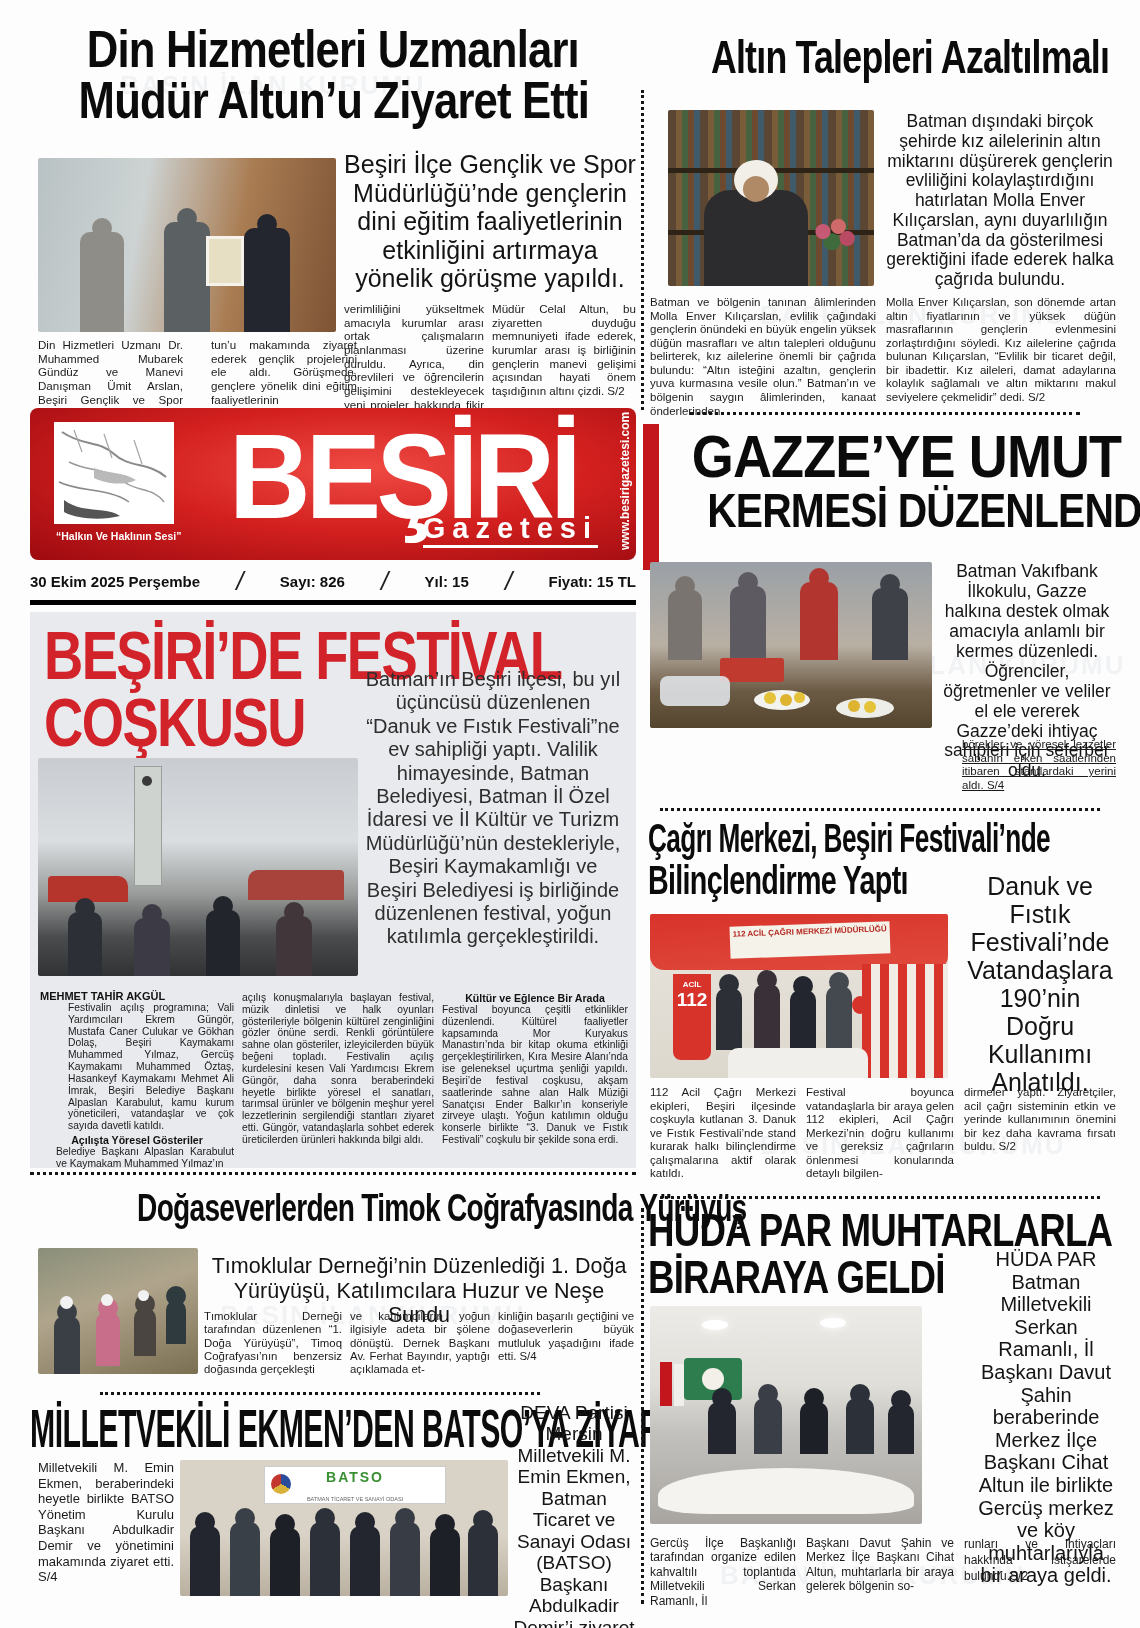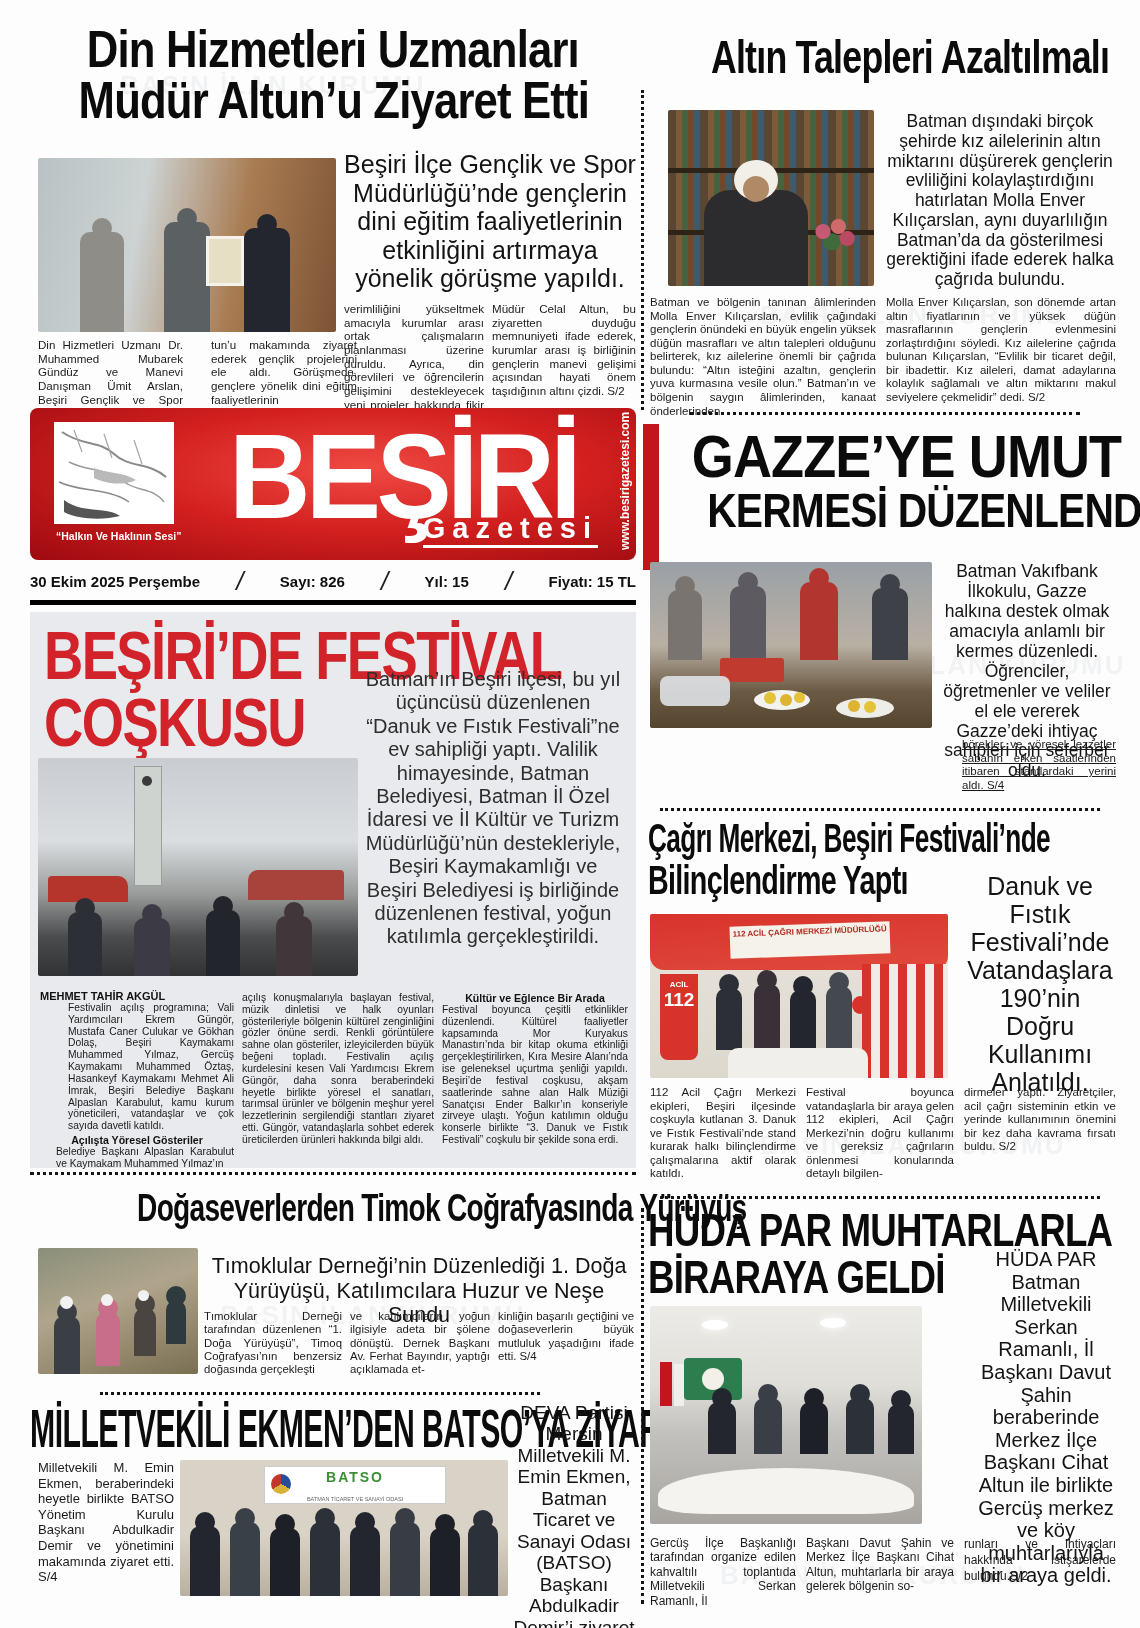--- a/index.html
+++ b/index.html
@@ -233,21 +233,21 @@
     <div class="hl left" style="font-size:41px;line-height:1.02;">
       <span style="transform:scaleX(.64);">Çağrı Merkezi, Beşiri Festivali’nde</span><br>
       <span style="transform:scaleX(.7);">Bilinçlendirme Yaptı</span>
     </div>
     <div class="lede" style="position:absolute;left:316px;top:54px;width:152px;font-size:25px;line-height:1.12;">Danuk ve Fıstık Festivali’nde Vatandaşlara 190’nin Doğru Kullanımı Anlatıldı.</div>
 
     <div class="ph" style="left:2px;top:96px;width:298px;height:164px;background:linear-gradient(#e8e4dc 0%,#ddd8ce 100%);">
       <span class="abs" style="left:0;top:0;width:100%;height:56px;background:linear-gradient(175deg,#d8332b 0%,#e04a3c 100%);border-radius:0 0 14px 14px;"></span>
       <span class="abs" style="right:0;top:50px;width:86px;height:114px;background:repeating-linear-gradient(90deg,#d8332b 0 9px,#f1ece6 9px 18px);"></span>
       <span class="abs bannertext" style="left:80px;top:10px;width:160px;height:28px;background:#f5f2ea;font-size:8px;transform:rotate(-2deg);padding-top:4px;">112 ACİL ÇAĞRI MERKEZİ MÜDÜRLÜĞÜ</span>
-      <span class="abs" style="left:10px;top:60px;width:38px;height:86px;background:#d8332b;border-radius:0 0 8px 8px;text-align:center;">
+      <span class="abs" style="left:23px;top:60px;width:38px;height:86px;background:#d8332b;border-radius:0 0 8px 8px;text-align:center;">
         <span style="color:#fff;font-size:8px;font-weight:bold;display:block;margin-top:6px;">ACİL</span>
         <span style="color:#fff;font-size:19px;font-weight:bold;display:block;">112</span>
       </span>
       <span class="pe" style="left:66px;bottom:28px;width:26px;height:62px;background:#2c2f36;"></span>
       <span class="pe" style="left:104px;bottom:28px;width:26px;height:66px;background:#3a3038;"></span>
       <span class="pe" style="left:140px;bottom:28px;width:26px;height:60px;background:#23262e;"></span>
       <span class="pe" style="left:176px;bottom:28px;width:26px;height:64px;background:#44484f;"></span>
       <span class="dot" style="left:202px;bottom:64px;width:16px;height:18px;background:#d8332b;"></span>
       <span class="abs" style="left:78px;bottom:0;width:140px;height:30px;background:#f0efeb;border-radius:10px 10px 0 0;"></span>
     </div>

